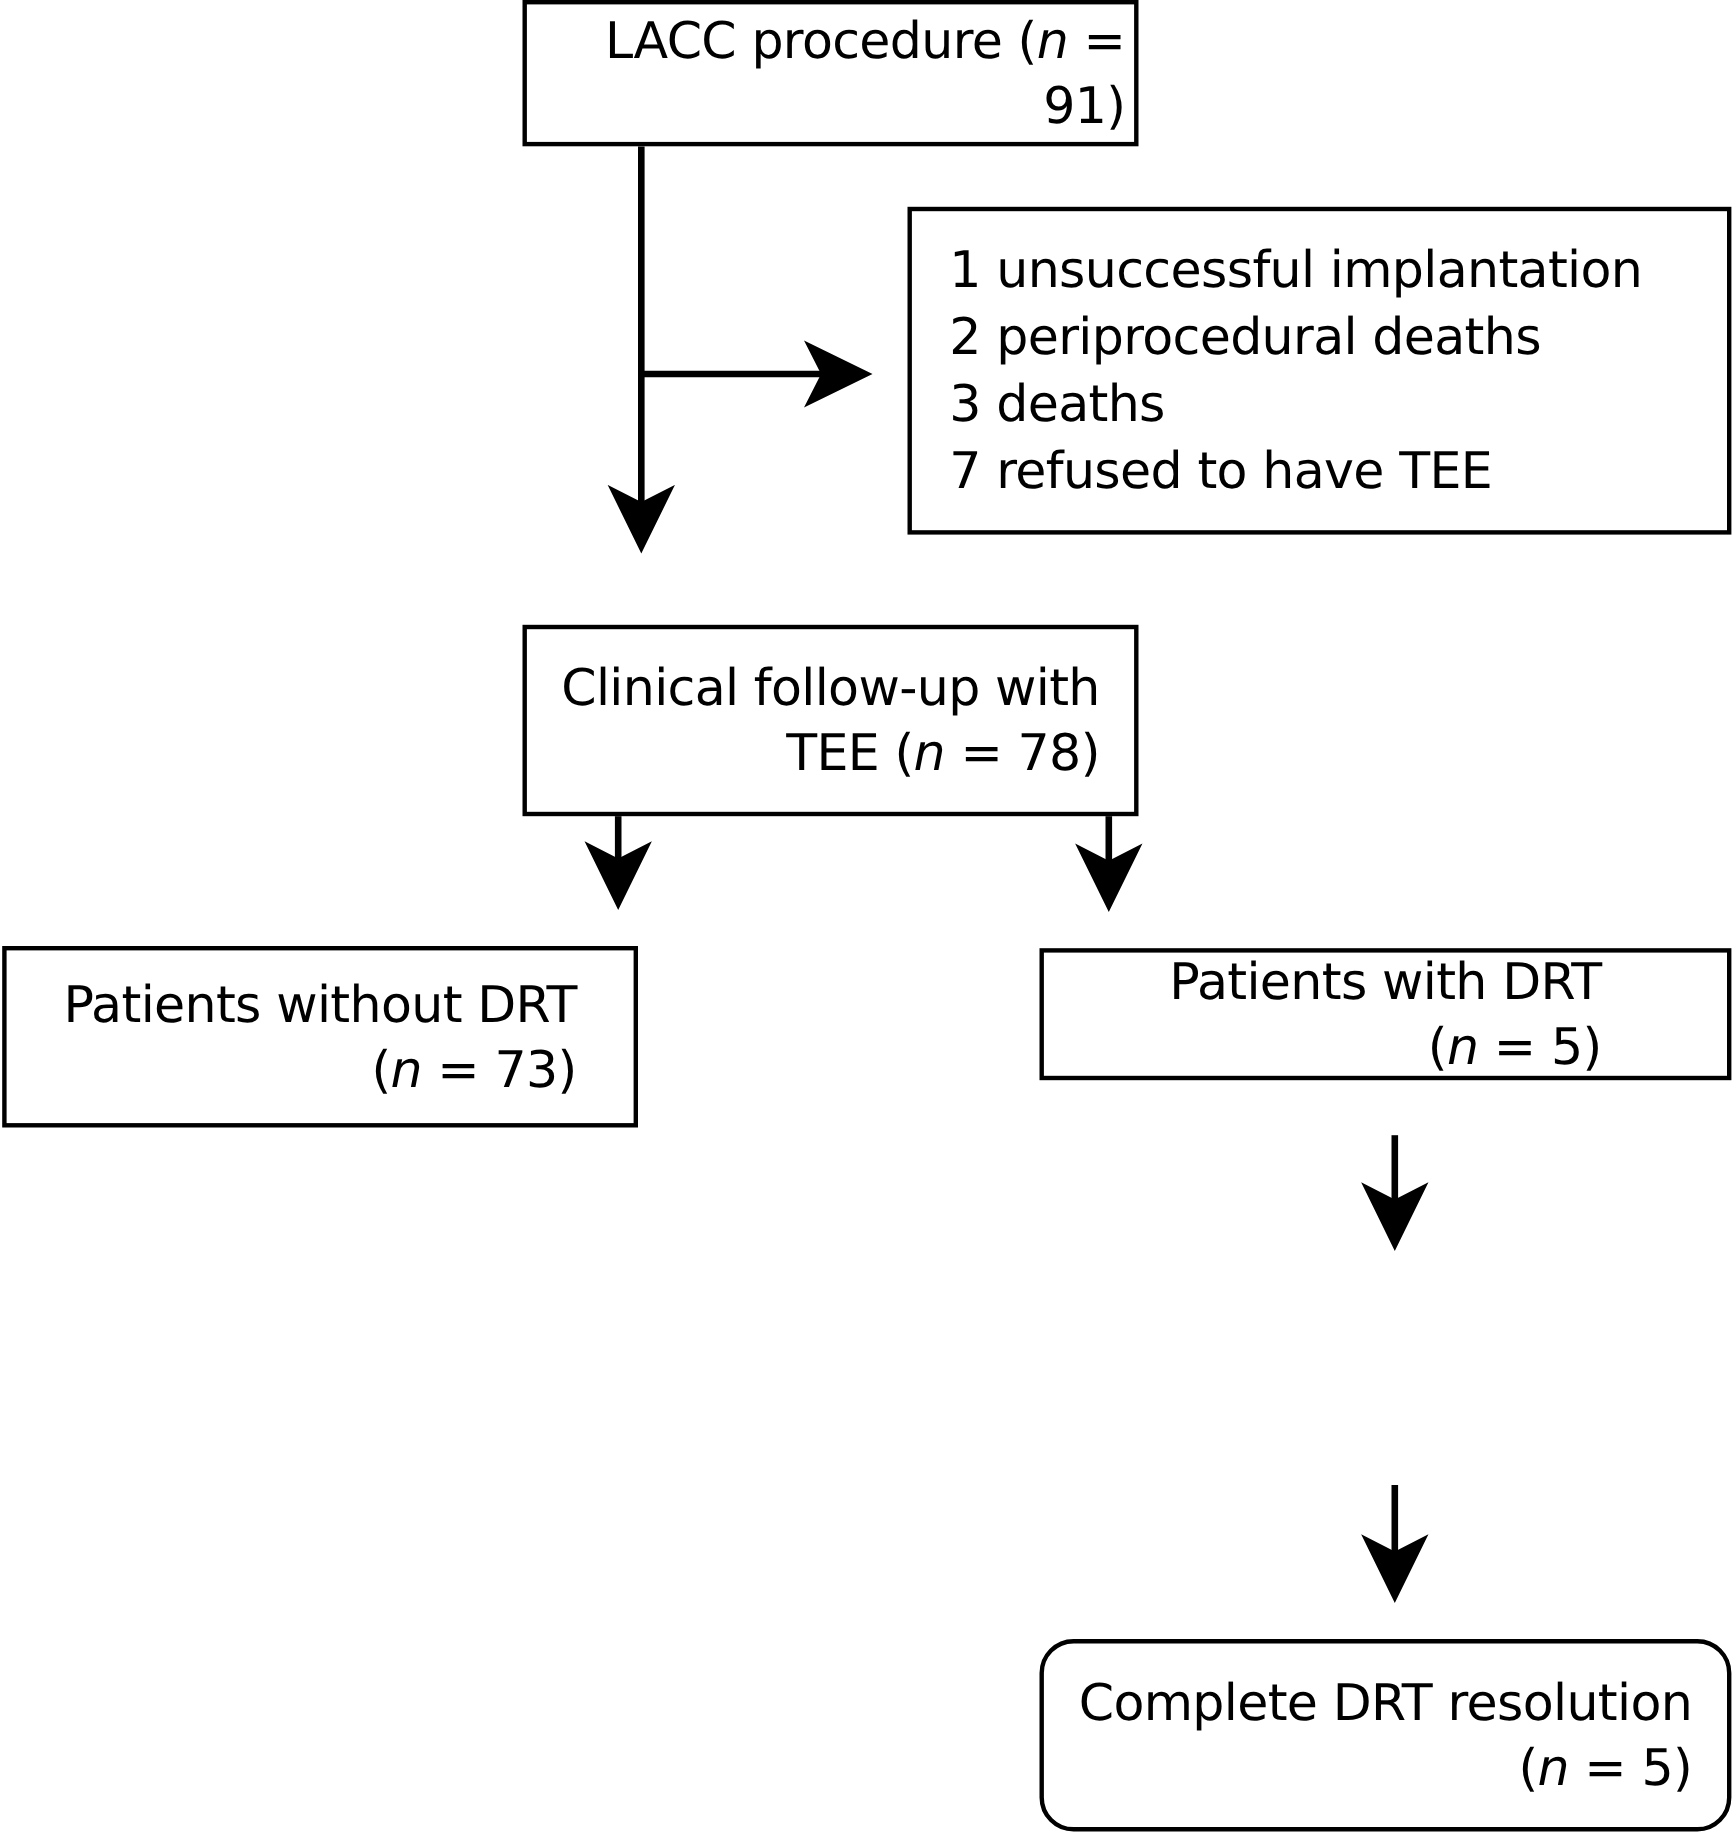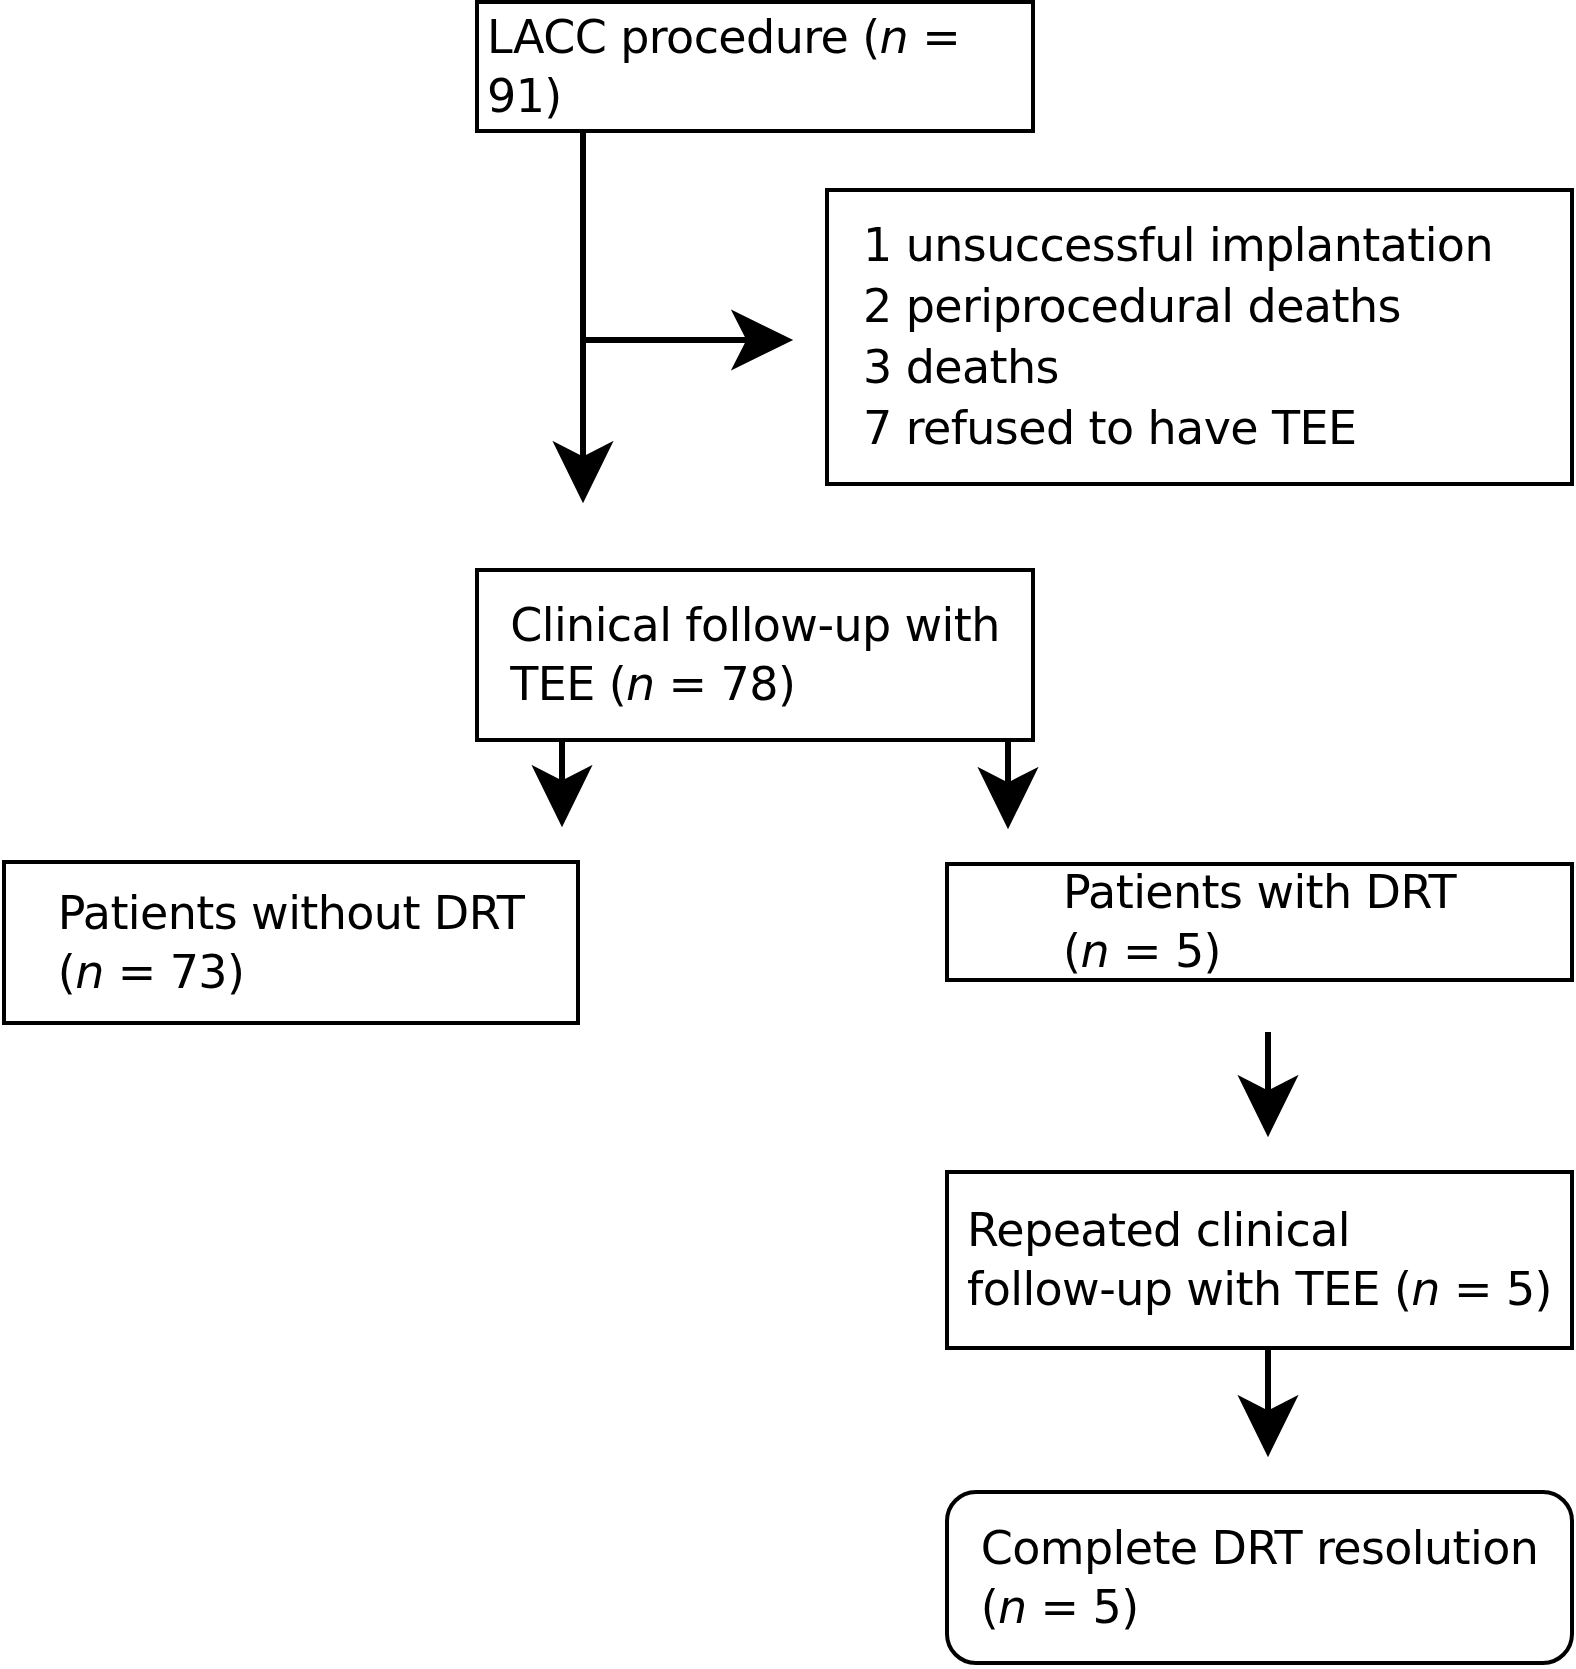--- a/index.html
+++ b/index.html
@@ -29,21 +29,21 @@
     background: #ffffff;
     display: flex;
     align-items: center;
     justify-content: center;
   }
   .node-text {
     font-family: "DejaVu Sans", sans-serif;
     font-size: 46px;
     line-height: 1.28;
     color: #000000;
-    text-align: left;
+    text-align: right;
     white-space: pre-line;
     letter-spacing: -0.6px;
     padding: 0 8px;
   }
   .node-text.left-align {
     text-align: left;
     width: 100%;
     padding-left: 34px;
     line-height: 1.33;
   }
@@ -101,21 +101,18 @@
   </div>
 
   <div class="node-box" style="left:2px; top:860px; width:578px; height:165px;">
     <div class="node-text">Patients without DRT<br>(<i>n</i> = 73)</div>
   </div>
 
   <div class="node-box" style="left:945px; top:862px; width:629px; height:120px;">
     <div class="node-text">Patients with DRT<br>(<i>n</i> = 5)</div>
   </div>
 
-  <div class="node-box" style="left:945px; top:1170px; width:629px; height:180px;">
-    <div class="node-text">Repeated clinical<br>follow-up with TEE (<i>n</i> = 5)</div>
-  </div>
 
   <div class="node-box" style="left:945px; top:1490px; width:629px; height:175px;border-radius:31px;">
     <div class="node-text">Complete DRT resolution<br>(<i>n</i> = 5)</div>
   </div>
 
 </div>
 
 </body></html>

